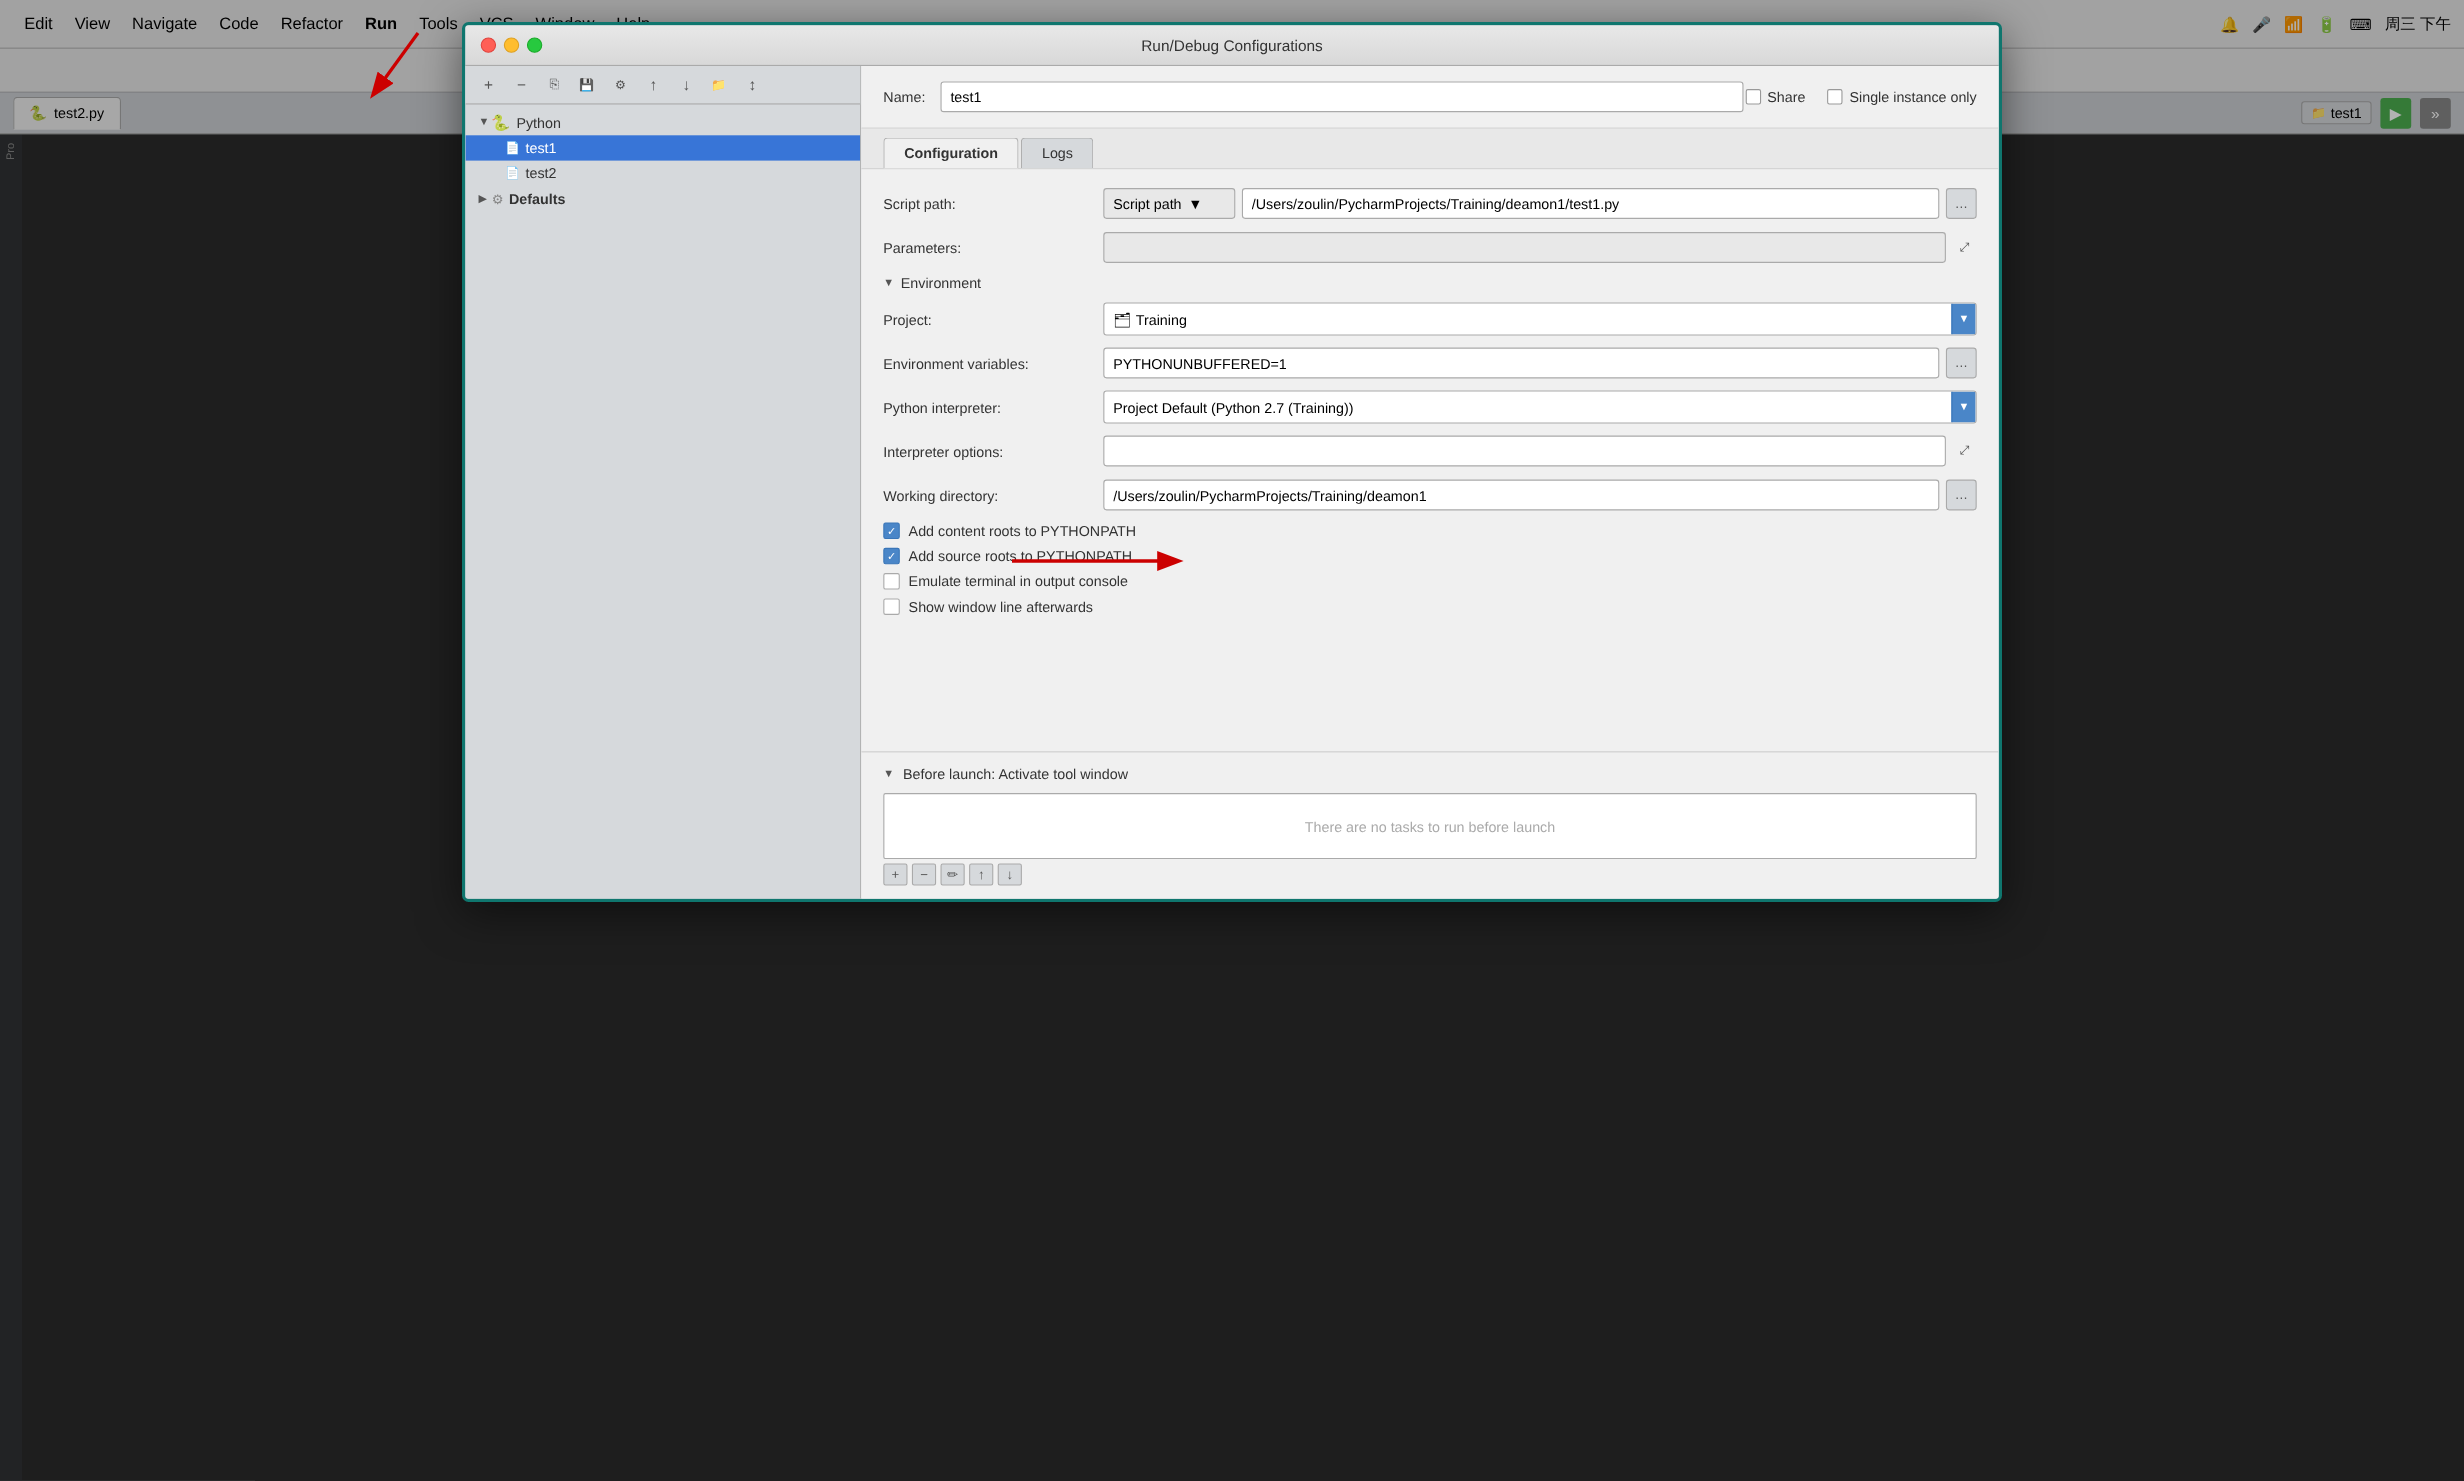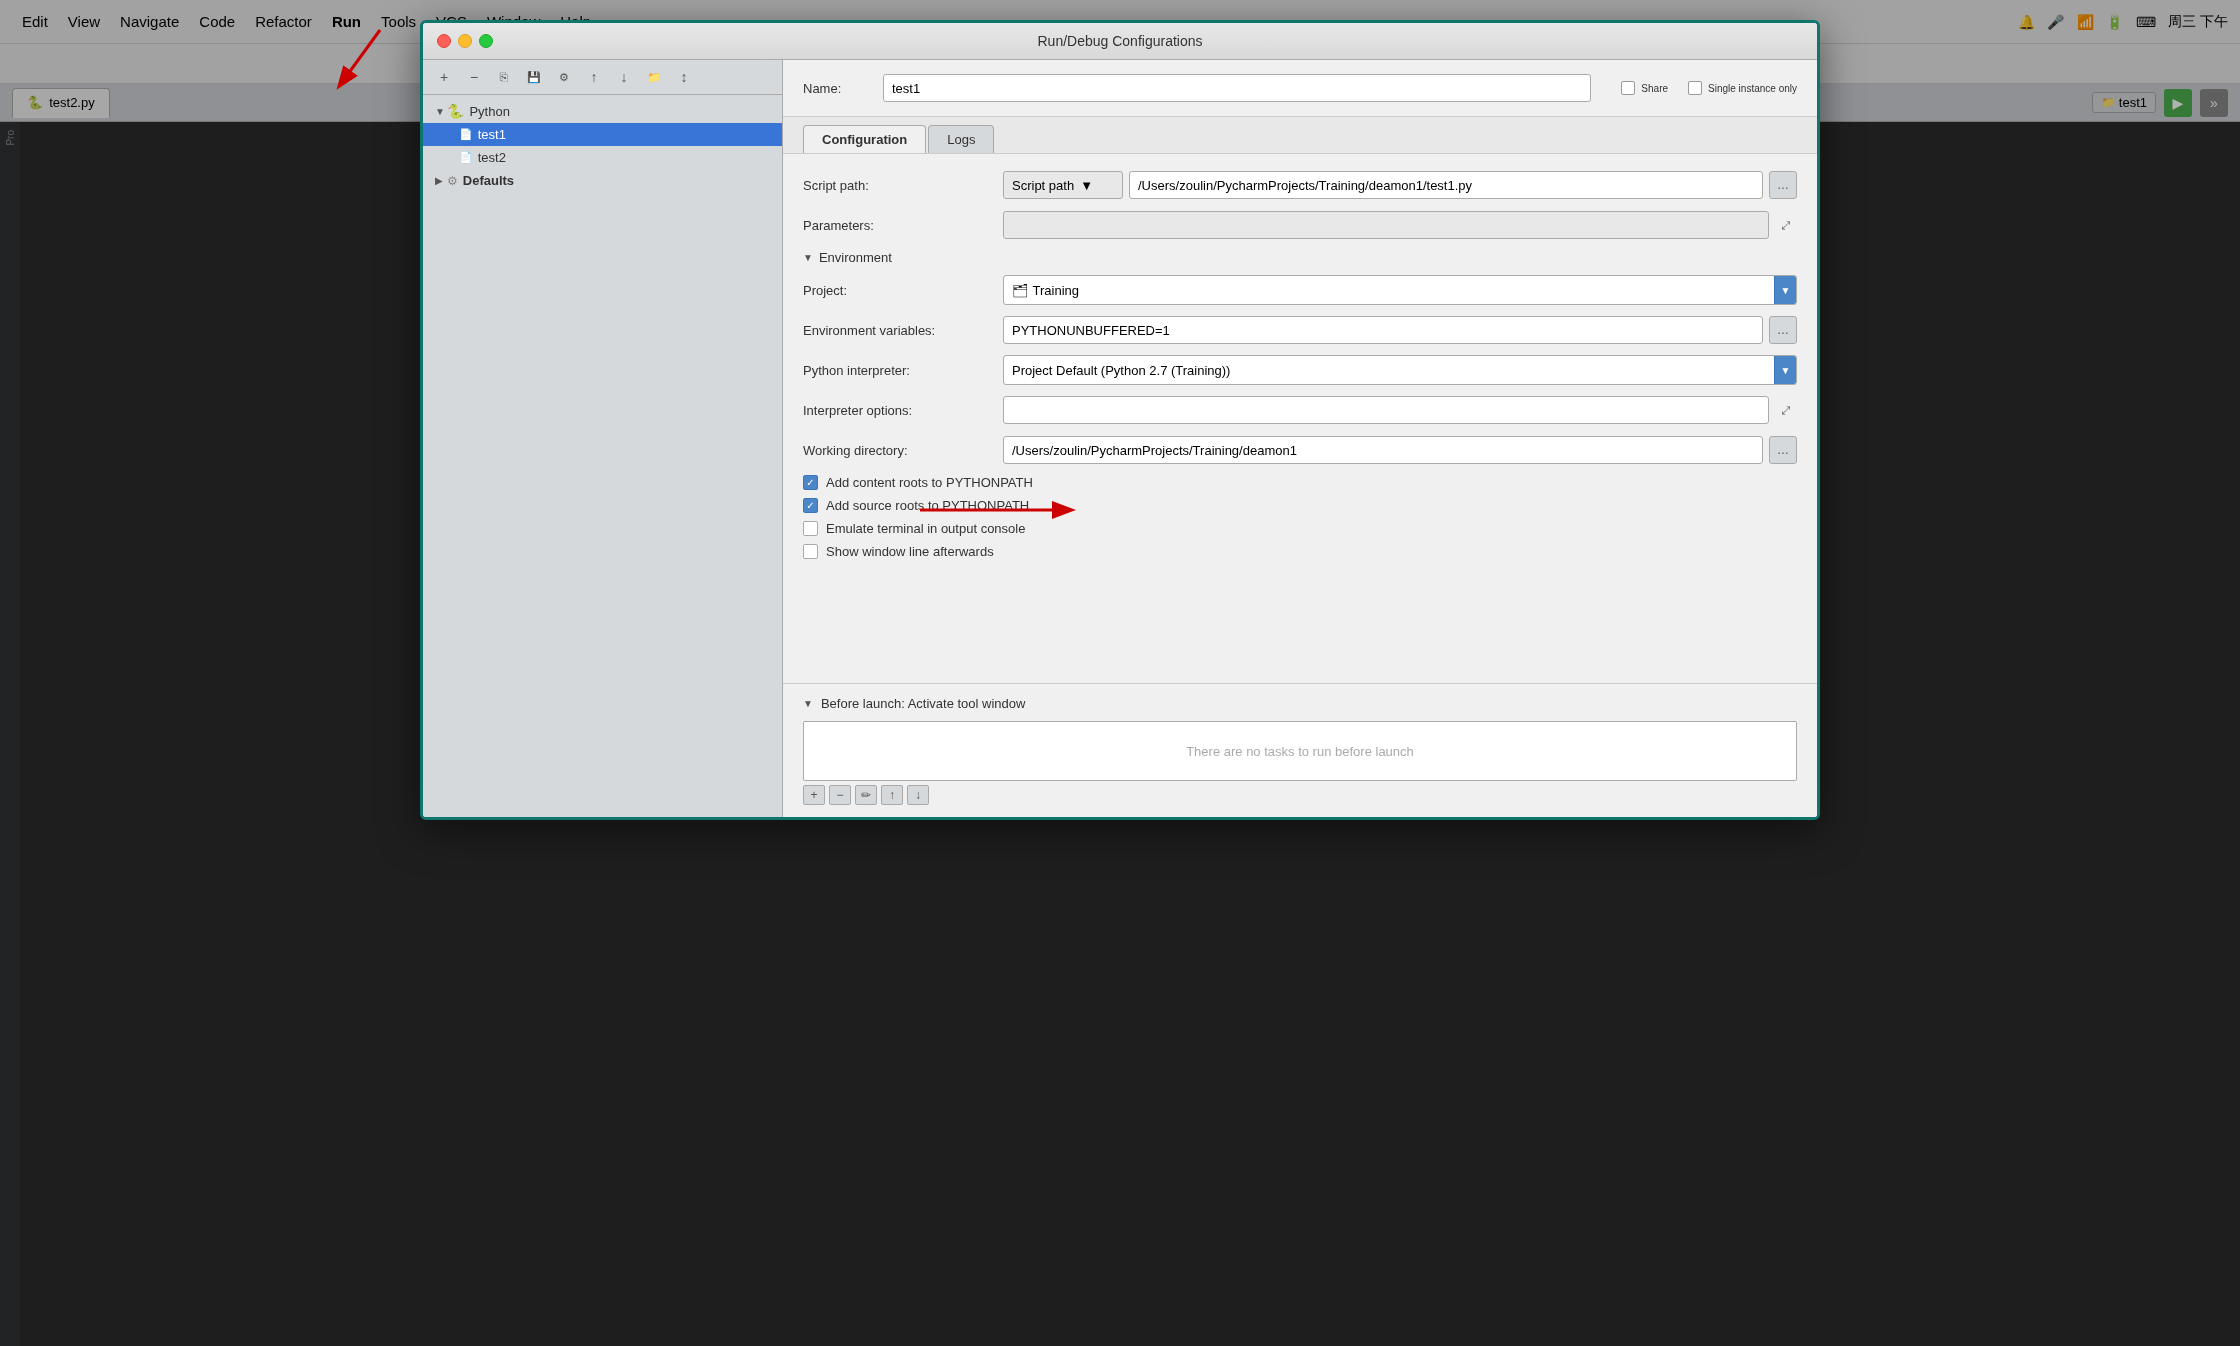--- a/index.html
+++ b/index.html
@@ -221,21 +221,21 @@
       display: flex;
       flex-direction: column;
       overflow: hidden;
     }
 
     
     .name-row {
       display: flex;
       align-items: center;
       padding: 14px 20px;
-      gap: 30px;
+      gap: 2px;
       background: #f0f0f0;
       border-bottom: 1px solid #ccc;
     }
     .name-label {
       font-size: 13px;
       color: #333;
       min-width: 50px;
     }
     .name-input {
       flex: 1;
@@ -249,21 +249,21 @@
     .share-row {
       display: flex;
       align-items: center;
       gap: 20px;
       flex-shrink: 0;
     }
     .checkbox-label {
       display: flex;
       align-items: center;
       gap: 6px;
-      font-size: 10px;
+      font-size: 13px;
       color: #333;
       cursor: pointer;
     }
     .cb {
       width: 14px;
       height: 14px;
       border: 1px solid #999;
       background: white;
       border-radius: 2px;
     }

